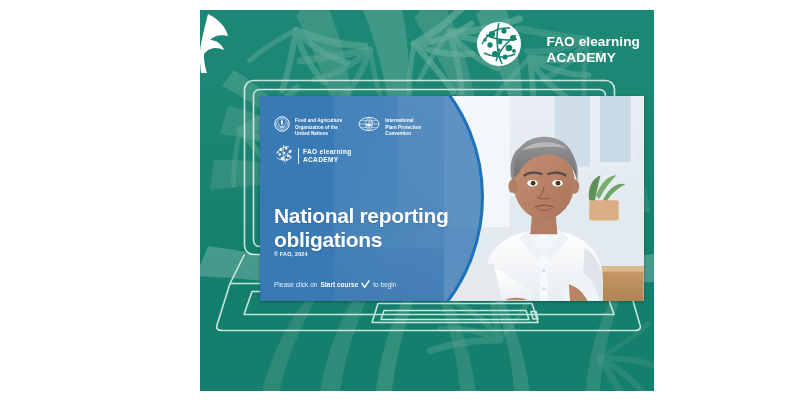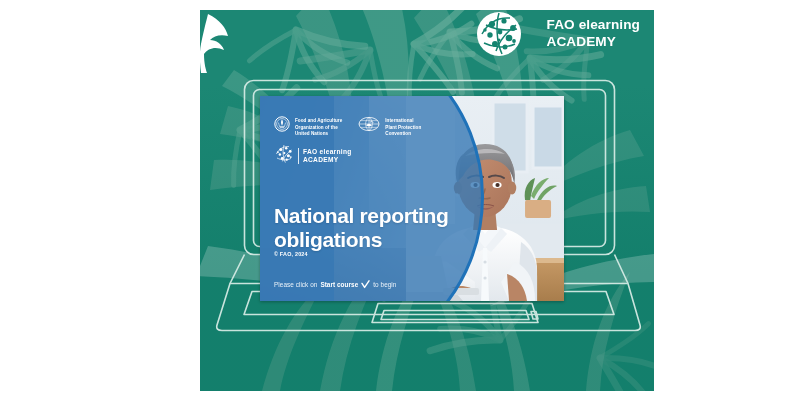--- a/index.html
+++ b/index.html
@@ -34,35 +34,35 @@
   .header{position:absolute;left:0;top:0;width:100%;height:64px;z-index:6;}
   .ippc-mark{
     position:absolute;left:-2px;top:2px;width:34px;height:62px;
   }
   .header-title{
     position:absolute;left:31px;top:18px;
     color:#ffffff;font-weight:700;font-size:12.4px;line-height:1.28;
     letter-spacing:.35px;white-space:pre-line;
   }
   .fao-lockup{
-    position:absolute;right:14px;top:1px;display:flex;align-items:center;gap:25px;
+    position:absolute;right:14px;top:11px;display:flex;align-items:flex-end;gap:25px;
   }
   .fao-mark{width:46px;height:46px;flex:0 0 auto;}
   .fao-text{
     color:#ffffff;font-size:13.6px;font-weight:600;line-height:1.22;
     white-space:pre-line;letter-spacing:.1px;
   }
 
   
   .laptop{position:absolute;left:0;top:0;width:100%;height:100%;z-index:4;}
   .laptop svg{position:absolute;inset:0;width:100%;height:100%;display:block;}
 
   
   .slide{
-    position:absolute;left:60px;top:86px;width:304px;height:205px;
+    position:absolute;left:60px;top:86px;width:384px;height:205px;
     overflow:hidden;z-index:5;
     box-shadow:0 1px 3px rgba(0,0,0,.28);
     background:#4e86b8;
   }
   
   .slide-photo-bg{
     position:absolute;inset:0;
     background:
       radial-gradient(circle at 78% 22%, rgba(255,255,255,.62) 0 8%, rgba(255,255,255,0) 34%),
       linear-gradient(108deg,#6d9cc4 0%,#85afd0 26%,#a9c6dc 46%,#cddcea 62%,#e6eef4 78%,#f2f6f9 100%);

